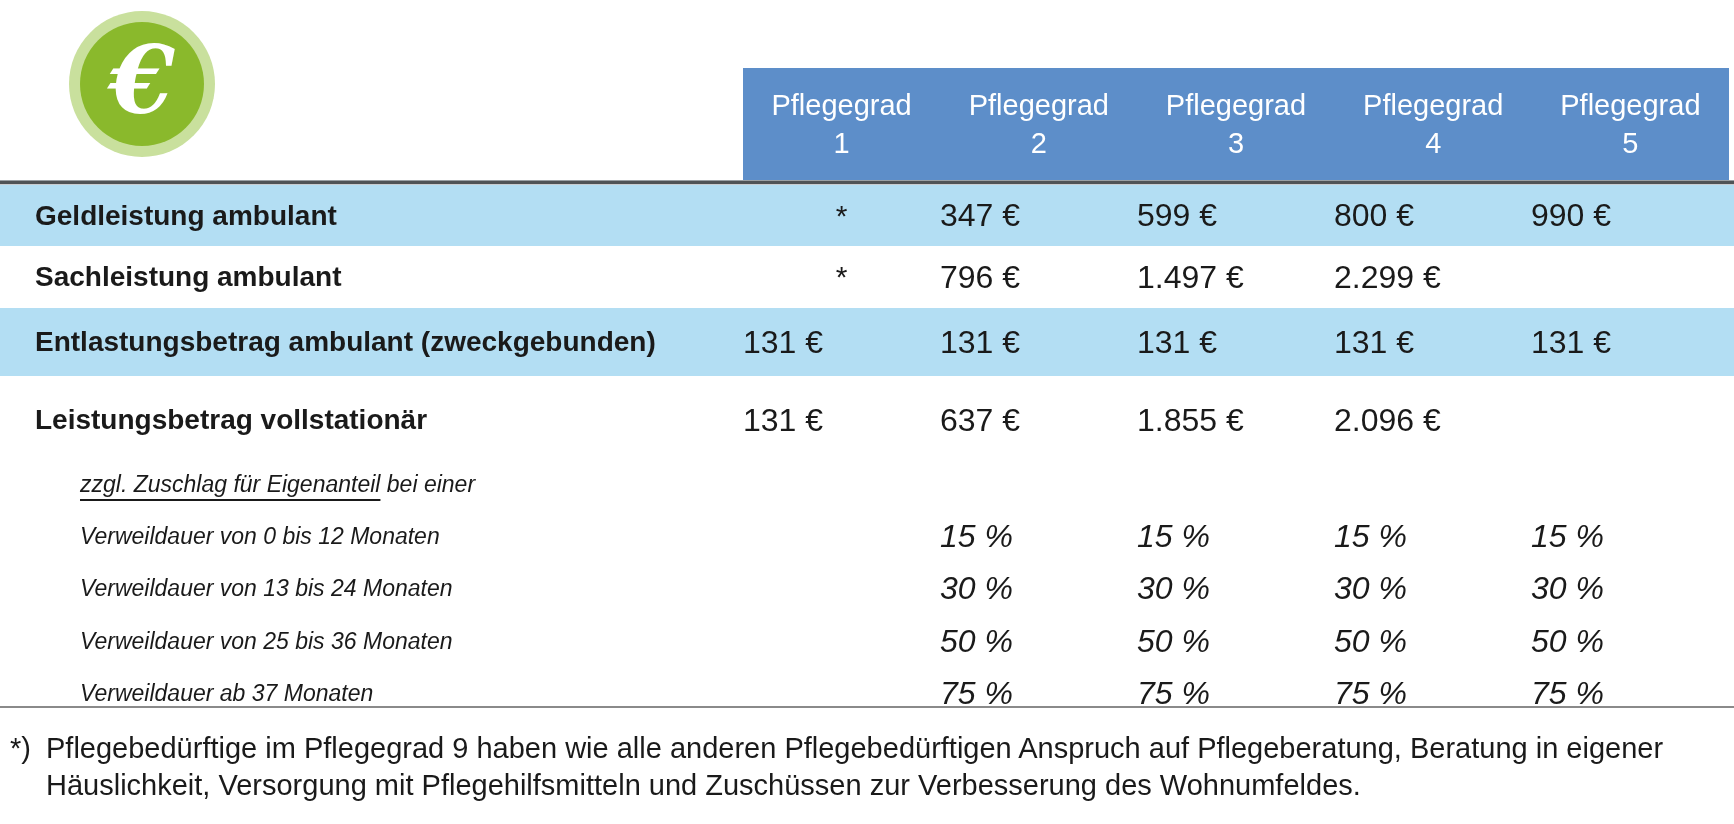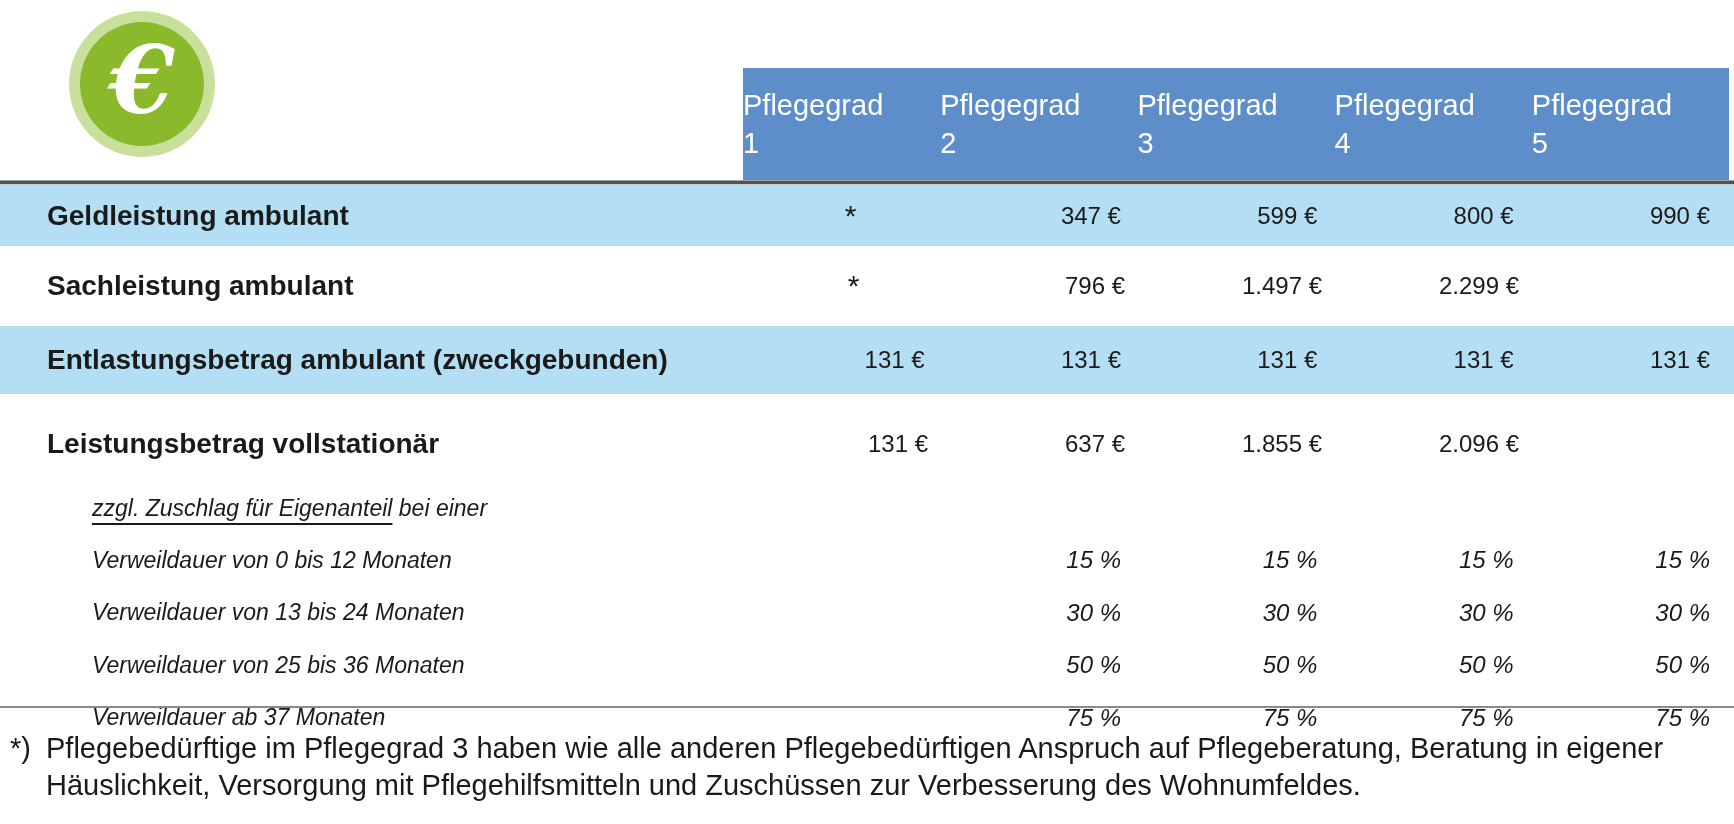--- a/index.html
+++ b/index.html
@@ -9,31 +9,31 @@
   }
   
   .euro-badge{position:absolute;left:69px;top:11px;width:146px;height:146px;border-radius:50%;background:#c9e09d;}
   .euro-inner{position:absolute;inset:11px;border-radius:50%;background:#8ab92c;display:flex;align-items:center;justify-content:center;}
   .euro-glyph{font-family:"DejaVu Serif", serif;font-style:italic;font-weight:bold;font-size:94px;color:#ffffff;transform:translateY(-4px);}
   
   .table{position:absolute;top:68px;left:0;width:1734px;}
   .header-row{display:flex;height:112px;}
   .header-spacer{width:743px;}
   .hgroup{display:flex;width:986px;}
-  .hcell{flex:1;background:#5d8ec9;color:#ffffff;text-align:left;display:flex;flex-direction:column;justify-content:center;row-gap:5px;font-size:29px;}
+  .hcell{flex:1;background:#5d8ec9;color:#ffffff;text-align:center;display:flex;flex-direction:column;justify-content:center;row-gap:5px;font-size:29px;}
   .hcell .grade{font-size:29px;}
   .top-border{height:5px;background:#4f5356;border-top:1px solid #9aa0a4;border-bottom:1px solid #c9cdd1;box-sizing:border-box;}
   .row{display:flex;align-items:center;}
   .row.hl{background:#b3def3;}
-  .h61{height:61px}.h62{height:80px}.h60{height:68px}.h76{height:76px;padding-top:12px;box-sizing:content-box;}
+  .h61{height:61px}.h62{height:62px}.h60{height:68px}.h76{height:76px;padding-top:6px;box-sizing:content-box;}
   .h52{height:52px}.h53{height:53px}
-  .label{width:743px;padding-left:35px;box-sizing:border-box;font-weight:bold;font-size:28px;margin-left:12px;}
+  .label{width:743px;padding-left:35px;box-sizing:border-box;font-weight:bold;font-size:28px;}
   .row.sub .label{font-weight:normal;font-style:italic;padding-left:80px;font-size:23px;}
   .u{ text-decoration:underline;text-decoration-thickness:2px;text-underline-offset:7px;}
-  .val{width:197px;text-align:right;padding-right:24px;box-sizing:border-box;font-size:24px;}
+  .val{width:197px;text-align:left;padding-right:24px;box-sizing:border-box;font-size:32px;}
   .row.sub .val{font-style:italic;}
   .val.center{text-align:center;padding-right:0;font-size:30px;}
   .divider{position:absolute;top:706px;left:0;width:1734px;height:2px;background:#8a8a8a;}
   .footnote{position:absolute;top:730px;left:10px;width:1716px;display:flex;font-size:29px;line-height:37px;}
   .fn-marker{width:36px;flex:0 0 auto;}
   .fn-text{flex:1;}
 </style>
 </head>
 <body>
 
@@ -156,18 +156,18 @@
       <div class="val">75 %</div>
     </div>
 
   </div>
 
   <div class="divider"></div>
 
   <div class="footnote">
     <div class="fn-marker">*)</div>
     <div class="fn-text">
-      <span>Pflegebedürftige im Pflegegrad 3 haben wie alle anderen Pflegebedürftigen Anspruch auf Pflegeberatung, Beratung in eigener</span><br>
+      <span>Pflegebedürftige im Pflegegrad 9 haben wie alle anderen Pflegebedürftigen Anspruch auf Pflegeberatung, Beratung in eigener</span><br>
       <span>Häuslichkeit, Versorgung mit Pflegehilfsmitteln und Zuschüssen zur Verbesserung des Wohnumfeldes.</span>
     </div>
   </div>
 
 </div>
 
 </body></html>

